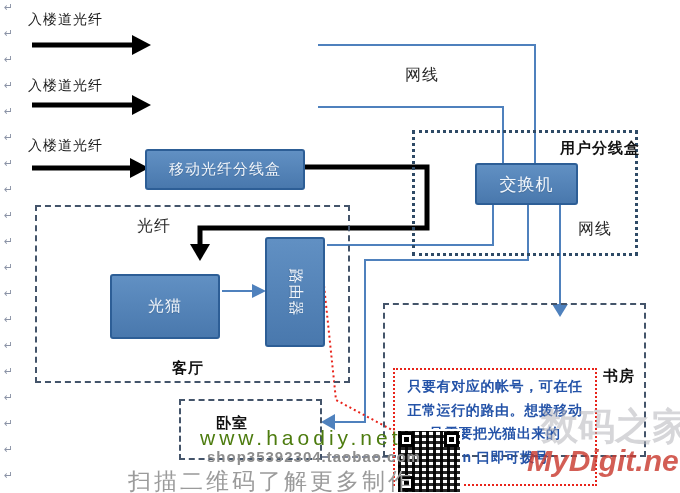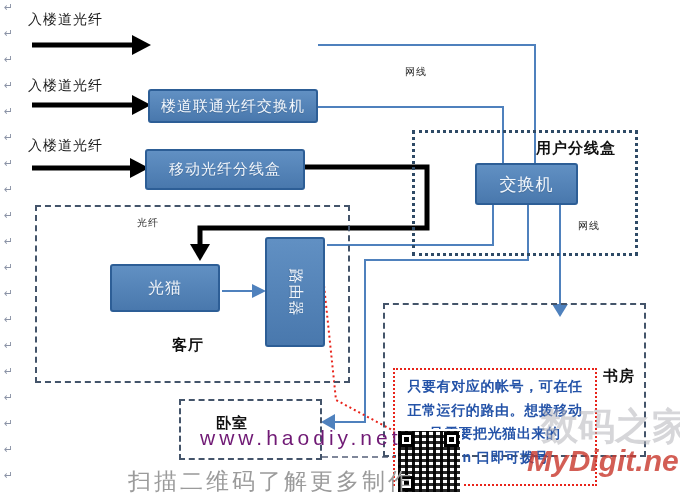--- a/index.html
+++ b/index.html
@@ -8,33 +8,33 @@
   #stage *{box-sizing:border-box;}
   svg.wires{position:absolute;left:0;top:0;z-index:1;pointer-events:none;}
   .pmark{position:absolute;left:4px;color:#8b93a6;font-size:11px;z-index:2;line-height:1;}
   .inlabel{position:absolute;color:#1c1c1c;font-size:14px;letter-spacing:1px;z-index:4;}
   .node{position:absolute;display:flex;align-items:center;justify-content:center;
         background:linear-gradient(#6190c3,#4978ad);border:2px solid #2d5e96;border-radius:3px;
         color:#f2f6fb;font-size:15px;letter-spacing:1px;z-index:3;text-shadow:0 1px 1px rgba(0,0,0,.15);}
   .zone{position:absolute;border:2px dashed #44546a;z-index:2;background:transparent;}
   .zone.dots{border:3px dotted #2e4a66;}
   .zonelabel{position:absolute;color:#111;font-weight:bold;font-size:15px;letter-spacing:1px;z-index:4;}
-  .cablelabel{position:absolute;color:#2a2a2a;font-size:10px;letter-spacing:1px;z-index:4;}
+  .cablelabel{position:absolute;color:#2a2a2a;font-size:16px;letter-spacing:1px;z-index:4;}
   .vtext{transform:rotate(90deg);white-space:nowrap;}
   #note{position:absolute;left:393px;top:368px;width:204px;height:118px;border:2px dotted #e8231a;
         z-index:3;padding:5px 7px;color:#2453a8;font-weight:bold;font-size:14px;line-height:23.5px;
         letter-spacing:0.6px;white-space:nowrap;text-align:center;}
   #qr{position:absolute;left:398px;top:431px;width:62px;height:61px;z-index:5;background:
       repeating-linear-gradient(0deg,rgba(0,0,0,.85) 0 3px,transparent 3px 6px),
       repeating-linear-gradient(90deg,#111 0 3px,#fdfdfd 3px 7px);
       outline:2px solid #fff;}
   .finder{position:absolute;width:15px;height:15px;border:3px solid #000;background:#fff;}
   .finder::after{content:"";position:absolute;left:2px;top:2px;width:5px;height:5px;background:#000;}
   .wm{position:absolute;z-index:6;pointer-events:none;white-space:nowrap;}
-  #wm-site{left:200px;top:426px;font-size:21px;color:#701a75;letter-spacing:4px;}
+  #wm-site{left:200px;top:426px;font-size:21px;color:#4d7c0f;letter-spacing:4px;}
   #wm-shop{left:207px;top:448px;font-size:15px;font-weight:bold;color:#8d8d8d;letter-spacing:1px;}
   #wm-scan{left:128px;top:466px;font-size:23px;color:#9b9b9b;letter-spacing:3px;font-family:"Liberation Serif","DejaVu Serif",serif;}
   #wm-cn{left:541px;top:402px;font-size:37px;font-weight:bold;color:rgba(180,180,185,0.55);letter-spacing:0px;}
   #wm-en{left:527px;top:444px;font-size:30px;font-weight:bold;font-style:italic;color:rgba(201,58,48,0.82);}
 </style>
 </head>
 <body>
 
 <div id="stage">
 
@@ -93,48 +93,48 @@
 
   <div class="inlabel" style="left:28px;top:11px">入楼道光纤</div>
   <div class="inlabel" style="left:28px;top:77px">入楼道光纤</div>
   <div class="inlabel" style="left:28px;top:137px">入楼道光纤</div>
 
   <div class="zone" style="left:35px;top:205px;width:315px;height:178px"></div>
   <div class="zone dots" style="left:412px;top:130px;width:226px;height:126px"></div>
   <div class="zone" style="left:383px;top:303px;width:263px;height:154px"></div>
   <div class="zone" style="left:179px;top:399px;width:143px;height:61px"></div>
 
-  <div class="zonelabel" style="left:536px;top:139px">用户分线盒</div>
-  <div class="zonelabel" style="left:172px;top:336px">客厅</div>
+  <div class="zonelabel" style="left:560px;top:139px">用户分线盒</div>
+  <div class="zonelabel" style="left:172px;top:359px">客厅</div>
   <div class="zonelabel" style="left:603px;top:367px">书房</div>
   <div class="zonelabel" style="left:216px;top:414px">卧室</div>
 
   <div class="cablelabel" style="left:405px;top:65px">网线</div>
   <div class="cablelabel" style="left:578px;top:219px">网线</div>
   <div class="cablelabel" style="left:137px;top:216px">光纤</div>
 
-  <div class="node" style="left:148px;top:89px;width:170px;height:34px">楼道联通光纤交换机</div>
   <div class="node" style="left:475px;top:163px;width:103px;height:42px;font-size:17px">交换机</div>
   <div class="node" style="left:145px;top:149px;width:160px;height:41px">移动光纤分线盒</div>
-  <div class="node" style="left:110px;top:264px;width:110px;height:48px;font-size:16px">光猫</div>
+  <div class="node" style="left:110px;top:274px;width:110px;height:65px;font-size:16px">光猫</div>
   <div class="node" style="left:265px;top:237px;width:60px;height:110px">
     <span class="vtext">路由器</span>
   </div>
 
   <div id="note">
     <div>只要有对应的帐号，可在任</div>
     <div>正常运行的路由。想拨移动</div>
     <div>只需要把光猫出来的</div>
     <div>Wan 口即可拨号</div>
   </div>
 
   <div id="qr">
     <div class="finder" style="left:1px;top:1px"></div>
     <div class="finder" style="right:1px;top:1px"></div>
     <div class="finder" style="left:1px;bottom:1px"></div>
   </div>
 
   <div class="wm" id="wm-site">www.haodiy.net</div>
+  <div class="wm" id="wm-shop">shop35392304.taobao.com</div>
   <div class="wm" id="wm-scan">扫描二维码了解更多制作</div>
   <div class="wm" id="wm-cn">数码之家</div>
   <div class="wm" id="wm-en">MyDigit.net</div>
 
 </div>
 
 </body></html>

